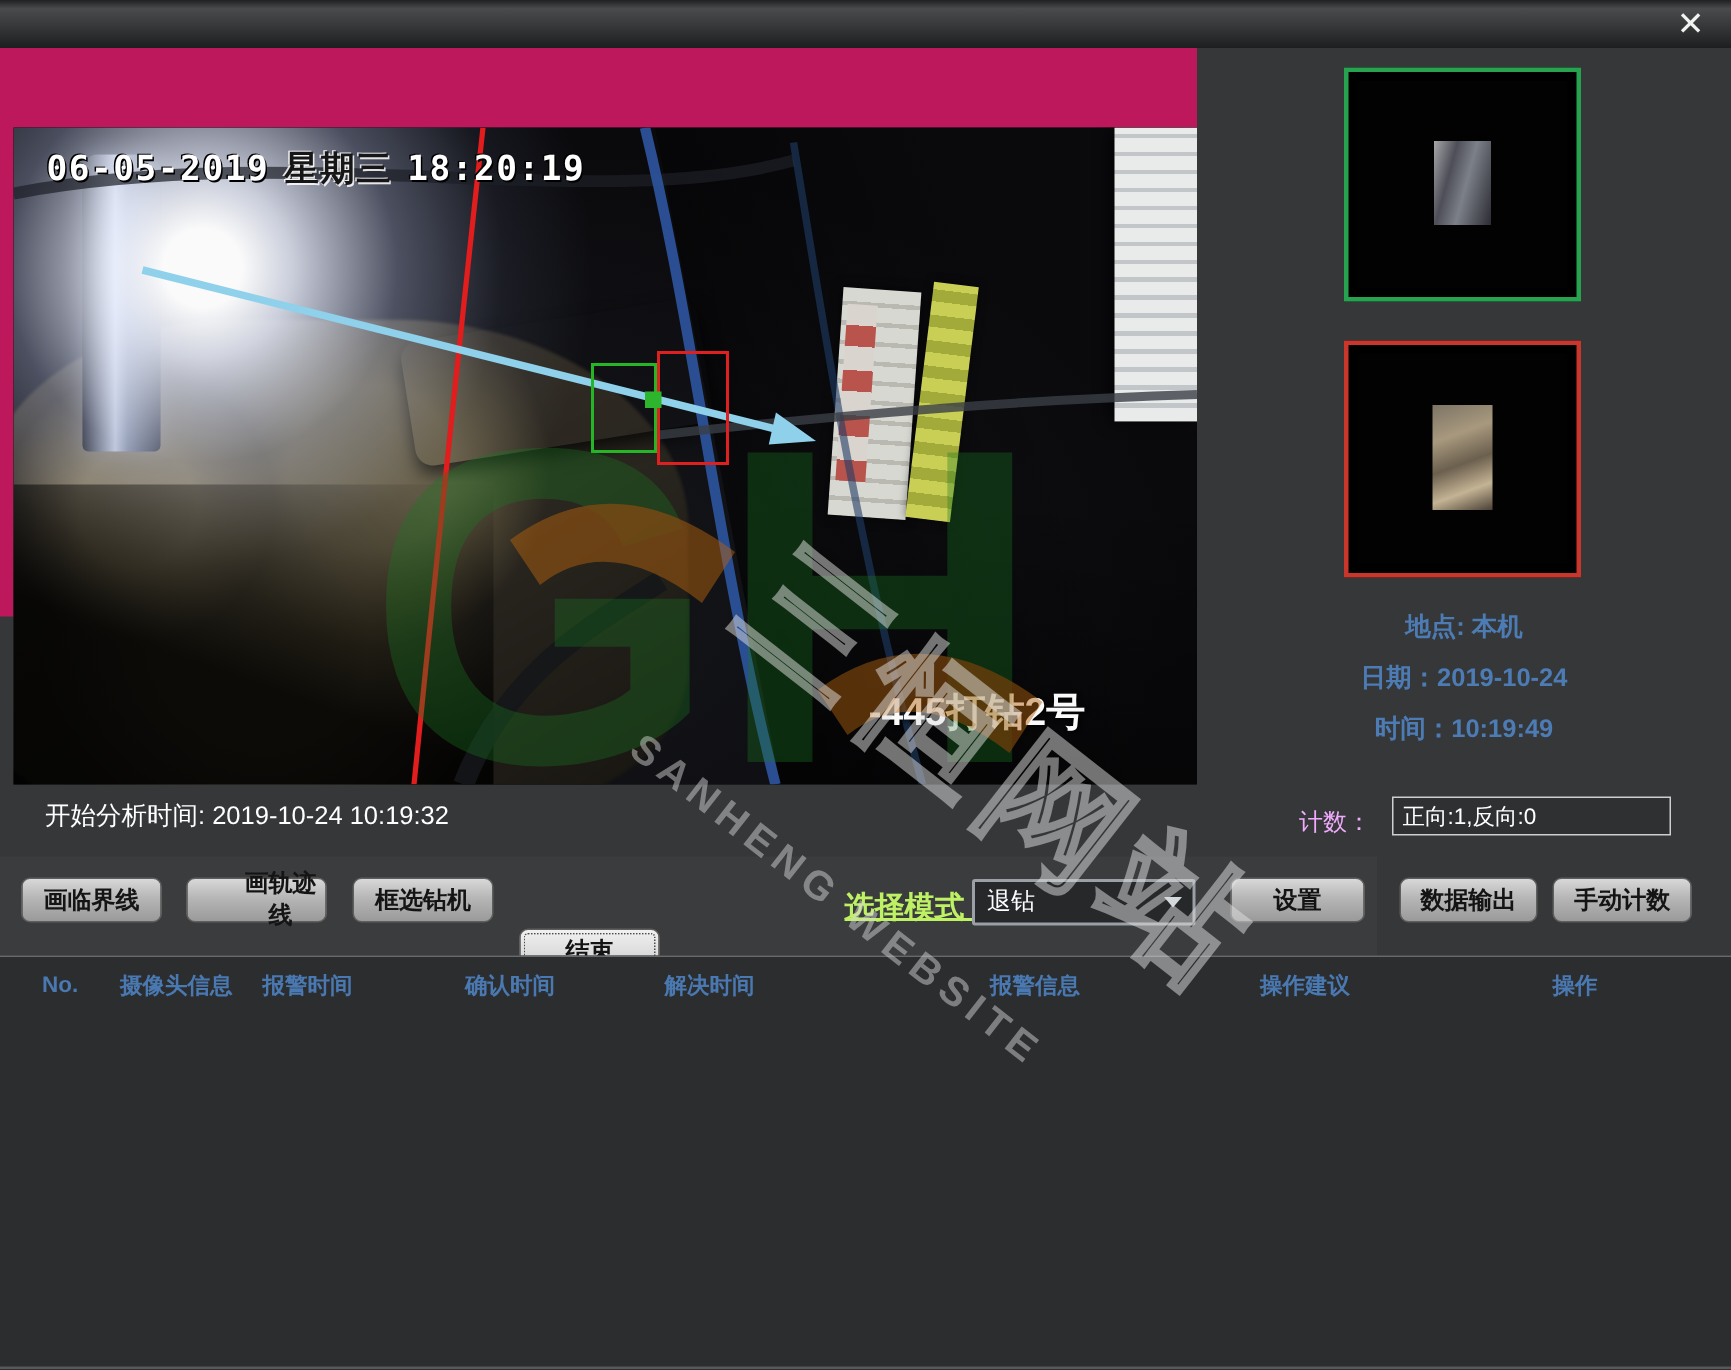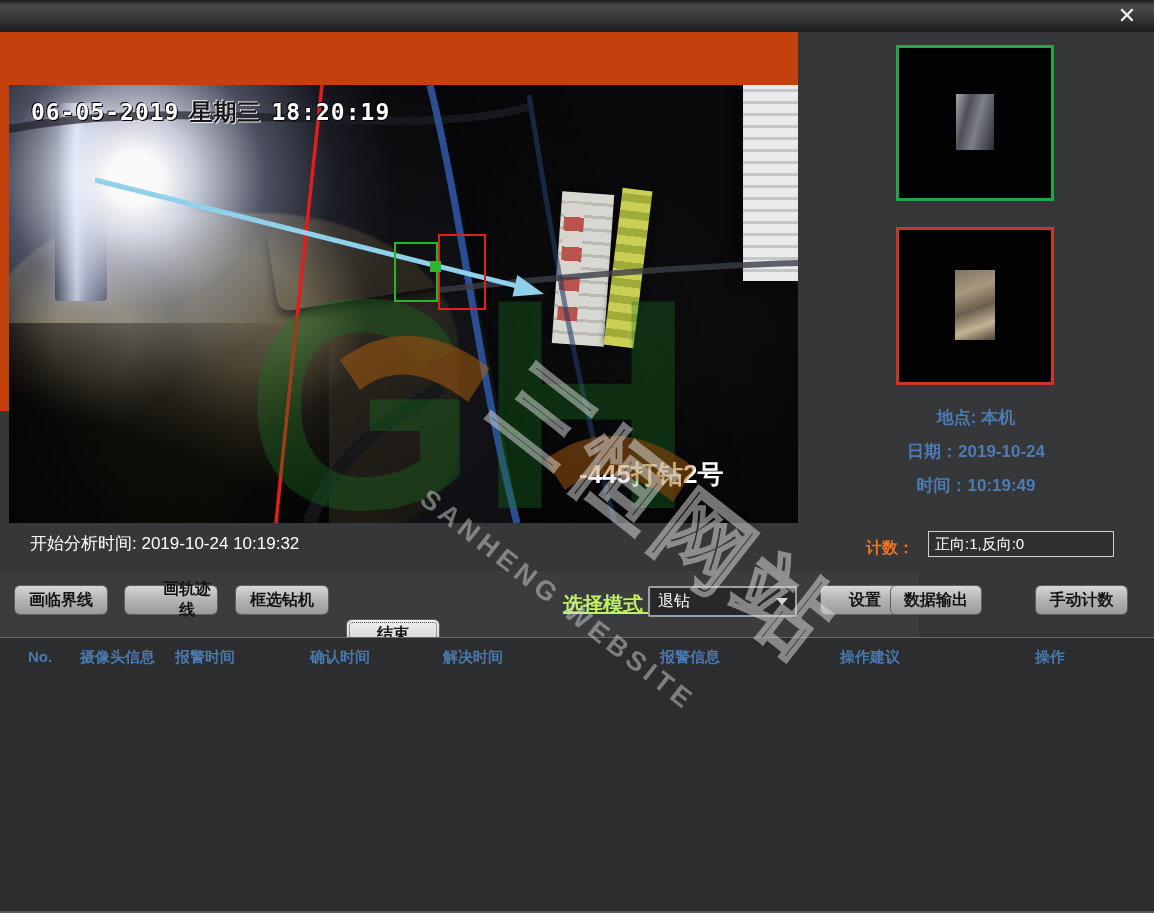--- a/index.html
+++ b/index.html
@@ -4,21 +4,21 @@
 <style>
   html,body{margin:0;padding:0;background:#202122;}
   .app{position:relative;width:1154px;height:913px;background:#353739;overflow:hidden;
        font-family:"Liberation Sans","DejaVu Sans",sans-serif;}
   
   .titlebar{position:absolute;left:0;top:0;width:1154px;height:32px;
     background:linear-gradient(180deg,#1f2021 0%,#4a4b4c 18%,#3a3b3c 48%,#1d1e1f 100%);}
   .close-btn{position:absolute;right:10px;top:2px;width:34px;height:28px;display:flex;
     align-items:center;justify-content:center;color:#f2f2f2;font-size:22px;cursor:pointer;}
   
-  .video-panel{position:absolute;left:0;top:32px;width:798px;height:379px;background:#c2410c;}
+  .video-panel{position:absolute;left:0;top:32px;width:798px;height:379px;background:#be185d;}
   .video-frame{position:absolute;left:9px;top:53px;width:789px;height:438px;background:#0b0b0e;
     overflow:hidden;}
   .layer{position:absolute;}
   .sc-base{left:0;top:0;width:100%;height:100%;
     background:radial-gradient(ellipse at 35% 70%, #17181c 0%, #0a0a0d 70%);}
   .sc-mesh{left:392px;top:0;width:397px;height:438px;
     clip-path:polygon(9% 0,100% 0,100% 100%,30% 100%);
     background:
       repeating-linear-gradient(6deg, rgba(0,0,0,.55) 0 2px, rgba(255,255,255,0) 2px 11px),
       repeating-linear-gradient(96deg, rgba(215,224,233,.85) 0 2px, rgba(42,48,58,.65) 2px 9px),
@@ -78,34 +78,34 @@
   .thumb-red{top:195px;height:152px;border:3px solid #c8362c;}
   .thumb .inner{position:absolute;left:6px;top:6px;right:6px;bottom:6px;background:#020202;}
   .patch{position:absolute;}
   .patch-g{left:51px;top:40px;width:38px;height:56px;
     background:linear-gradient(105deg,#a6a6aa 0%,#4e4e58 30%,#7c8089 55%,#2c2c33 100%);}
   .patch-r{left:50px;top:34px;width:40px;height:70px;
     background:linear-gradient(160deg,#7d7466 0%,#a8997e 30%,#6b5f4e 55%,#c4b394 78%,#4a4136 100%);}
   .info-line{position:absolute;left:0;width:356px;text-align:center;color:#4d7cb5;
     font-size:17px;font-weight:bold;}
   .info-1{top:374px;}.info-2{top:408px;}.info-3{top:442px;}
-  .count-label{position:absolute;left:68px;top:506px;font-size:16px;font-weight:bold;color:#f97316;}
+  .count-label{position:absolute;left:68px;top:506px;font-size:16px;font-weight:normal;color:#f0abfc;}
   .count-input{position:absolute;left:130px;top:499px;width:172px;height:24px;background:#2e3032;
     border:1px solid #cfcfcf;color:#fff;font-size:15px;padding:0 6px;
     font-family:"Liberation Sans",sans-serif;}
   
   .toolbar{position:absolute;left:0;top:571px;width:918px;height:66px;background:#3a3c3e;}
   .tbtn{position:absolute;top:14px;height:30px;border-radius:6px;border:1px solid #5e5e5e;
     background:linear-gradient(180deg,#d8d8d8 0%,#b6b6b6 45%,#9a9a9a 100%);
     color:#141414;font-weight:bold;font-size:16px;font-family:"Liberation Sans",sans-serif;
     display:flex;align-items:center;justify-content:center;cursor:pointer;padding:0;}
   .b1{left:14px;width:94px;}.b2{left:124px;width:94px;padding-left:32px;}.b3{left:235px;width:94px;}
   .b4{left:346px;width:94px;background:linear-gradient(180deg,#f1f1f1 0%,#dcdcdc 55%,#c6c6c6 100%);
       outline:1px dotted #4a4a4a;outline-offset:-4px;margin-top:34px;}
-  .b5{left:820px;width:90px;}.b6{left:890px;width:92px;}.b7{left:1035px;width:93px;}
+  .b5{left:820px;width:90px;}.b6{left:933px;width:92px;}.b7{left:1035px;width:93px;}
   .mode-label{position:absolute;left:563px;top:20px;font-size:20px;font-weight:bold;color:#bef264;text-decoration:underline;}
   .mode-select{position:absolute;left:648px;top:15px;width:145px;height:27px;background:#26282a;
     border:2px solid #9aa0a6;border-radius:2px;display:flex;align-items:center;cursor:pointer;}
   .mode-select .val{color:#fff;font-size:16px;padding-left:8px;flex:1;}
   .chev{width:0;height:0;border-left:6px solid transparent;border-right:6px solid transparent;
     border-top:7px solid #d4d8dc;margin-right:7px;}
   
   .alarm-table{position:absolute;left:0;top:637px;width:1154px;height:276px;background:#2b2d2f;
     border-top:1px solid #67696b;}
   .th{position:absolute;top:10px;color:#4a78b0;font-size:15px;font-weight:bold;white-space:nowrap;}

